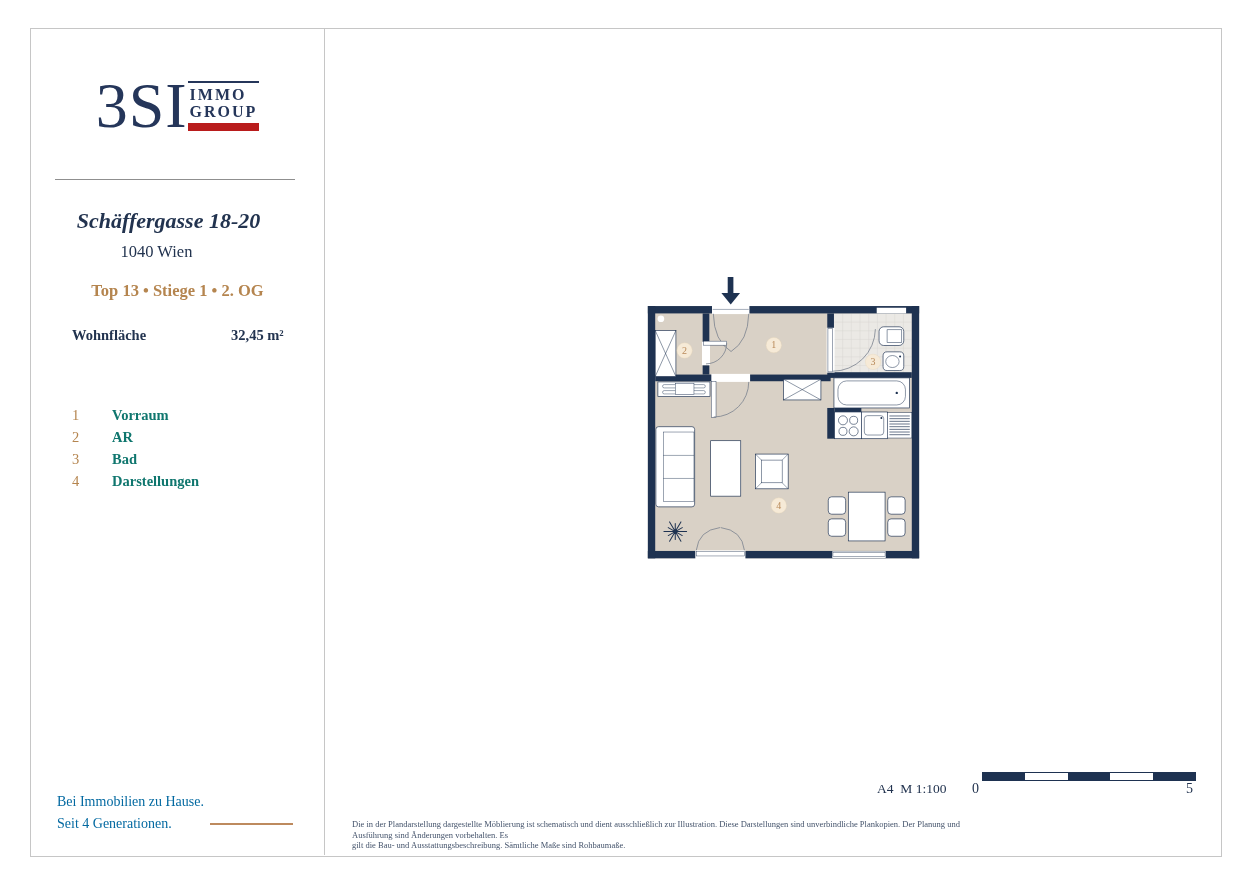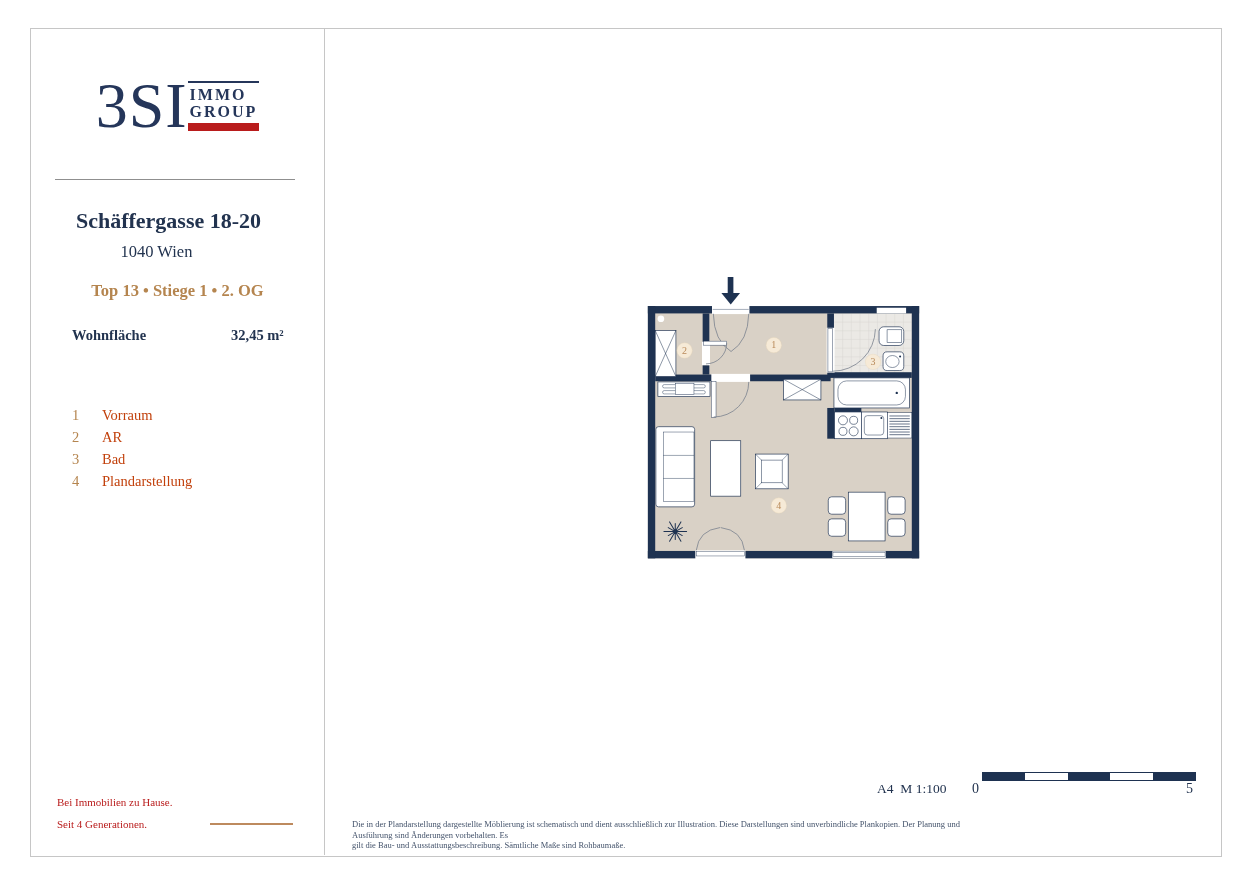--- a/index.html
+++ b/index.html
@@ -8,30 +8,30 @@
   .abs{position:absolute;}
   
   .frame{left:30px;top:28px;width:1190px;height:827px;border:1px solid #c6c6c6;}
   .vdivider{left:324px;top:28px;width:1px;height:827px;background:#c6c6c6;}
   
   .logo-row{left:30px;top:76px;width:295px;display:flex;justify-content:center;align-items:center;}
   .logo-main{font-size:64px;line-height:60px;font-weight:500;color:#25365a;letter-spacing:1px;}
   .logo-sub{border-top:2px solid #25365a;border-bottom:8px solid #b91c1c;padding:3px 2px;text-align:left;}
   .logo-sub div{font-size:16px;line-height:17px;letter-spacing:2px;color:#25365a;font-weight:600;}
   .logo-divider{left:55px;top:179px;width:240px;height:1px;background:#8f8f8f;}
-  .addr{left:30px;top:208px;width:277px;text-align:center;font-size:22px;font-weight:600;color:#22334f;}
+  .addr{left:30px;top:208px;width:277px;text-align:center;font-size:22px;font-weight:600;color:#22334f;font-style:italic;}
   .city{left:30px;top:242px;width:253px;text-align:center;font-size:16.5px;font-weight:500;}
   .unit{left:30px;top:281px;width:295px;text-align:center;font-size:16.5px;font-weight:600;color:#b5854f;font-family:Liberation Serif, serif;}
   .arearow{left:72px;top:327px;width:220px;font-size:14.5px;font-weight:600;}
   .areaval{position:absolute;left:150px;top:0;font-weight:600;margin-left:9px;}
   .legend{left:72px;top:407px;width:230px;font-size:14.5px;}
   .legend .row{height:22px;position:relative;}
   .legend .num{position:absolute;left:0;color:#b5854f;}
-  .legend .lab{position:absolute;left:30px;color:#c2410c;}
-  .tagline{left:57px;top:791px;font-size:11px;line-height:22px;color:#b91c1c;}
+  .legend .lab{position:absolute;left:40px;color:#0f766e;font-weight:bold;}
+  .tagline{left:57px;top:791px;font-size:14px;line-height:22px;color:#0369a1;}
   .tagline-underline{left:210px;top:823px;width:83px;height:2px;background:#bd8a5e;}
   
   .plan-svg{left:645px;top:276px;}
   .scale-label{left:877px;top:781px;font-size:13.5px;white-space:pre;color:#22334f;}
   .scalebar{left:982px;top:772px;width:212px;height:7px;border:1px solid #1e3251;display:flex;}
   .scalebar .seg{flex:1;height:100%;}
   .seg.d{background:#1e3251;} .seg.w{background:#ffffff;}
   .scale-zero{left:972px;top:781px;font-size:14px;}
   .scale-five{left:1186px;top:781px;font-size:14px;}
   .disclaimer{left:352px;top:819px;width:634px;font-size:8.5px;line-height:10.5px;color:#44536b;}
@@ -70,21 +70,21 @@
     <div class="row">
       <span class="num">2</span>
       <span class="lab">AR</span>
     </div>
     <div class="row">
       <span class="num">3</span>
       <span class="lab">Bad</span>
     </div>
     <div class="row">
       <span class="num">4</span>
-      <span class="lab">Plandarstellung</span>
+      <span class="lab">Darstellungen</span>
     </div>
   </div>
 
   <div class="abs tagline">
     <div>Bei Immobilien zu Hause.</div>
     <div>Seit 4 Generationen.</div>
   </div>
   <div class="abs tagline-underline"></div>
 
   <svg class="abs plan-svg" width="276" height="294" viewBox="0 -55 825 880" xmlns="http://www.w3.org/2000/svg">

